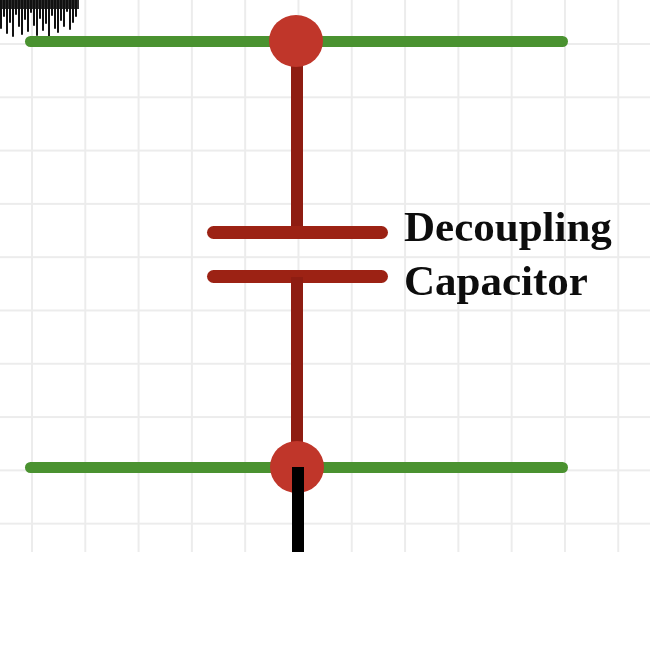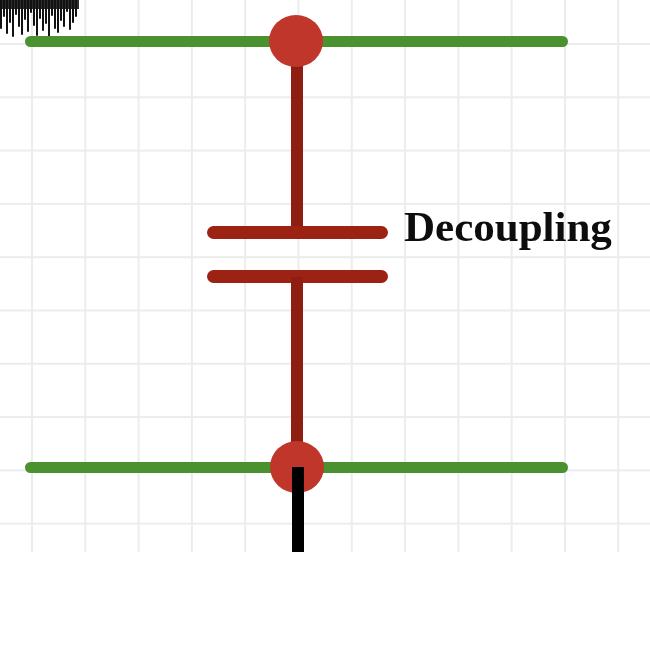--- a/index.html
+++ b/index.html
@@ -141,15 +141,16 @@
   <div class="junction bottom"></div>
 
   <div class="lead-black"></div>
   <div class="gnd-bar b1"></div>
   <div class="gnd-bar b2"></div>
   <div class="gnd-bar b3"></div>
   <div class="gnd-bar b4"></div>
 
   <div class="label">
     <span>Decoupling</span>
+    <span>Capacitor</span>
   </div>
 
 </div>
 
 </body></html>

